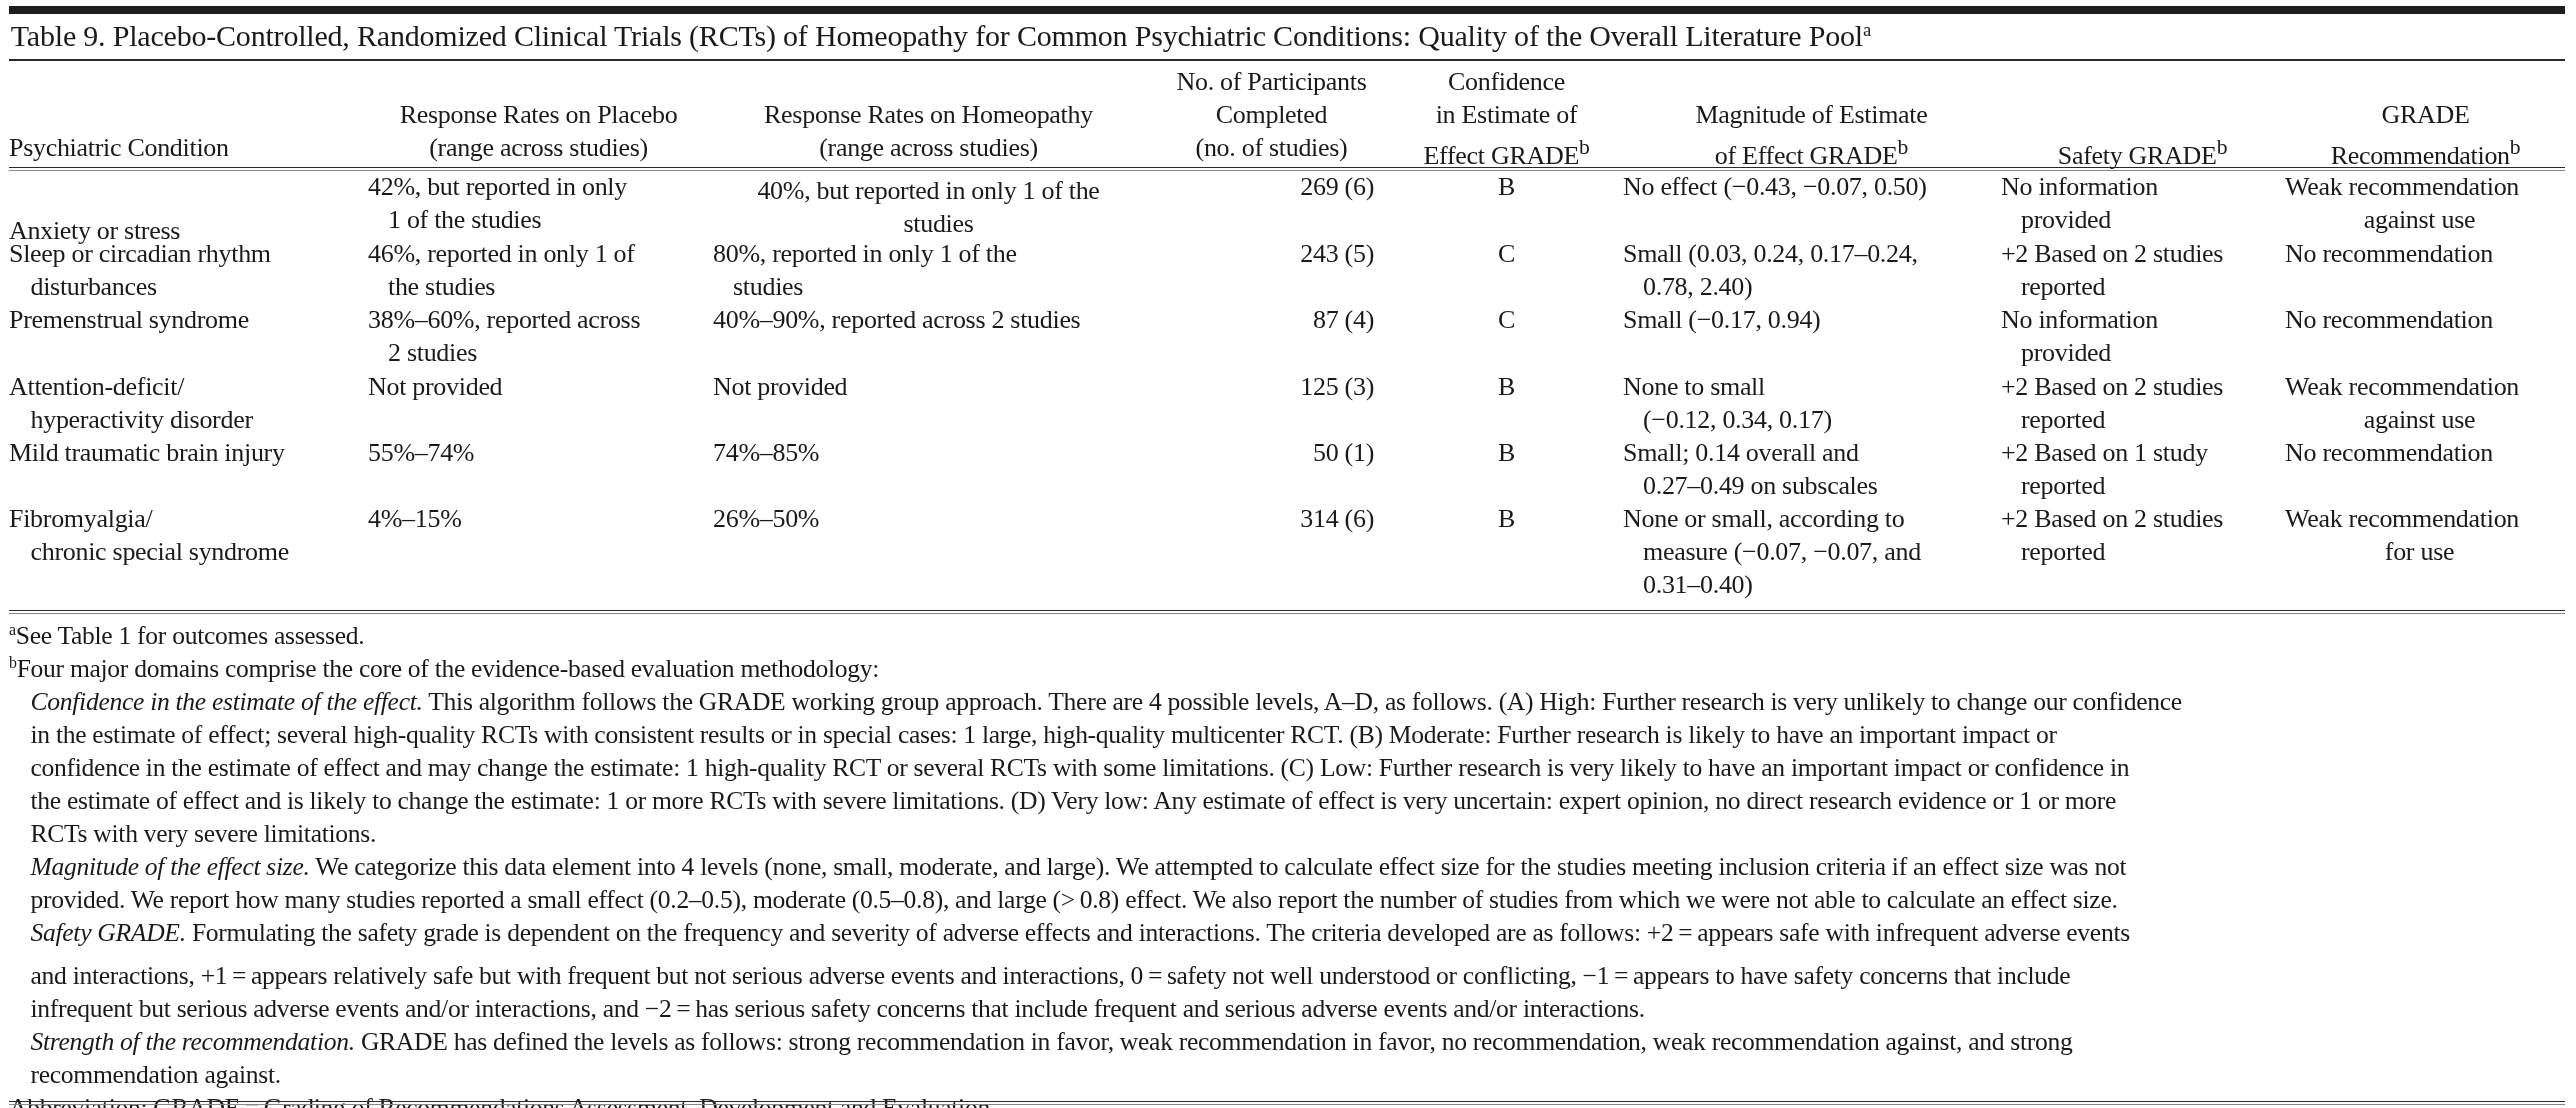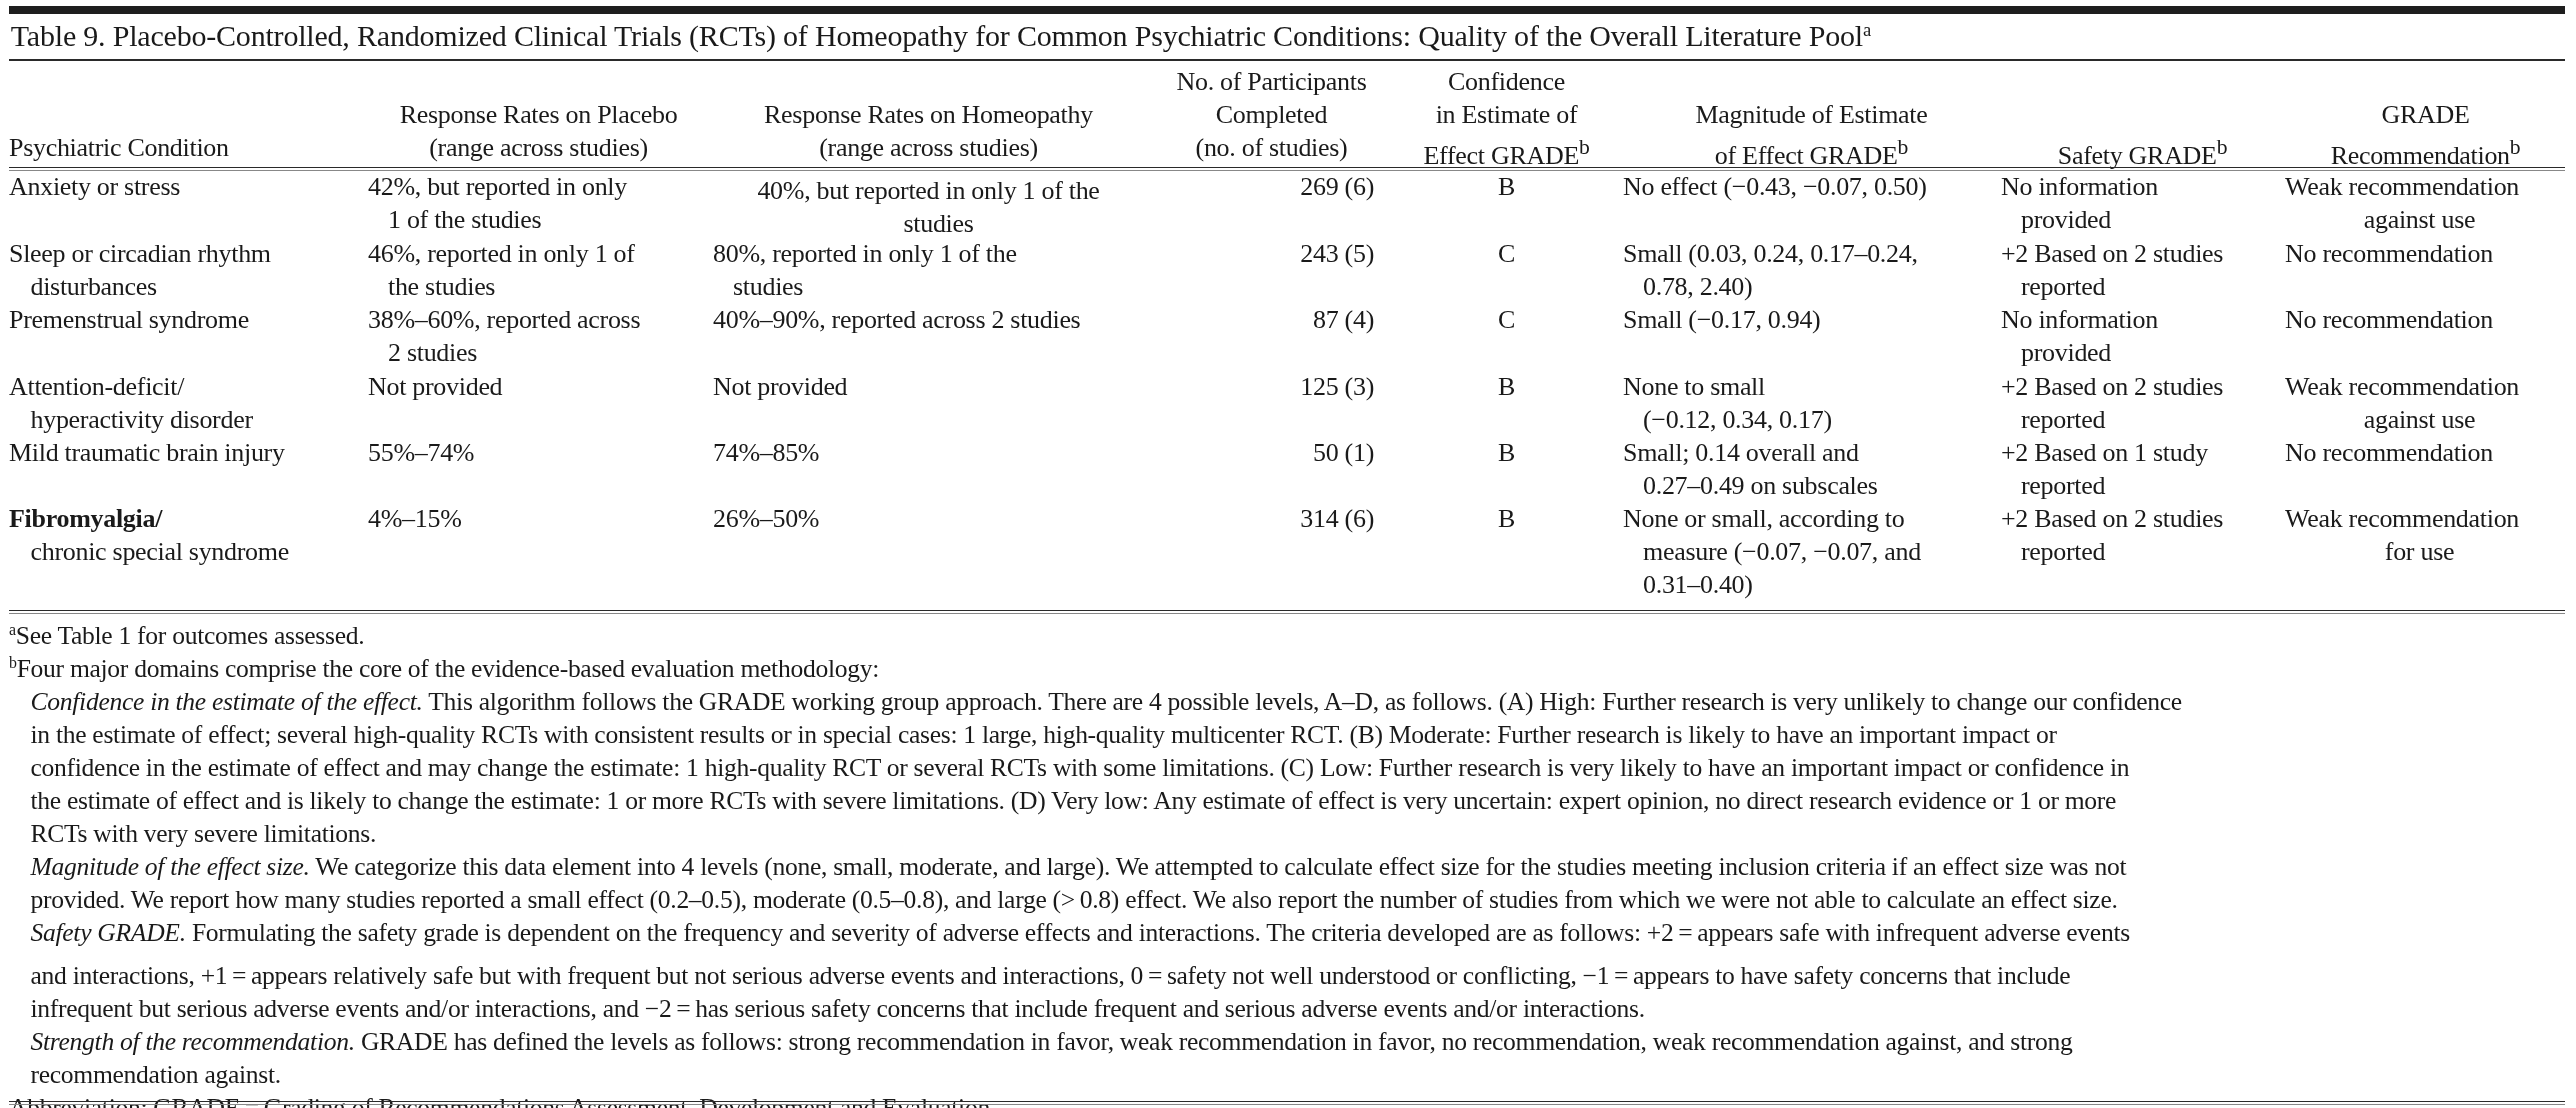--- a/index.html
+++ b/index.html
@@ -72,21 +72,21 @@
       <div class="cell" style="left: 2276px; width: 281px; top: 98px; text-align: center;">
         <span style="display: block;">GRADE</span>
         <span style="display: block;">Recommendation<sup>b</sup></span>
       </div>
     </div>
   <div class="rule dbl" style="top:167px;"></div>
 
   <div id="body">
       <div class="row" style="top: 170px; height: 66px;">
         <div class="cell" style="top: 0px; left: 0px; width: 359px;">
-          <span style="display: block; white-space: nowrap;">Anxiety or stress</span>
+          <span style="display: block; white-space: nowrap; margin-top: 44px;">Anxiety or stress</span>
         </div>
         <div class="cell" style="top: 0px; left: 359px; width: 341px;">
           <span style="display: block; white-space: nowrap;">42%, but reported in only</span>
           <span style="display: block; white-space: nowrap; padding-left: 20px;">1 of the studies</span>
         </div>
         <div class="cell" style="top: 4px; left: 704px; width: 431px; text-align: center;">
           <span style="display: block; white-space: nowrap;">40%, but reported in only 1 of the</span>
           <span style="display: block; white-space: nowrap; padding-left: 20px;">studies</span>
         </div>
         <div class="cell" style="top: 0px; left: 1157px; width: 208px; text-align: right;">269 (6)</div>
@@ -199,21 +199,21 @@
         <div class="cell" style="top: 0px; left: 1992px; width: 283px;">
           <span style="display: block; white-space: nowrap;">+2 Based on 1 study</span>
           <span style="display: block; white-space: nowrap; padding-left: 20px;">reported</span>
         </div>
         <div class="cell" style="top: 0px; left: 2276px; width: 281px;">
           <span style="display: block; white-space: nowrap;">No recommendation</span>
         </div>
       </div>
       <div class="row" style="top: 502px; height: 100px;">
         <div class="cell" style="top: 0px; left: 0px; width: 359px;">
-          <span style="display: block; white-space: nowrap; font-weight: bold;">Fibromyalgia/</span>
+          <span style="display: block; white-space: nowrap;">Fibromyalgia/</span>
           <span style="display: block; white-space: nowrap; padding-left: 21.5px;">chronic special syndrome</span>
         </div>
         <div class="cell" style="top: 0px; left: 359px; width: 341px;">
           <span style="display: block; white-space: nowrap;">4%–15%</span>
         </div>
         <div class="cell" style="top: 0px; left: 704px; width: 431px;">
           <span style="display: block; white-space: nowrap;">26%–50%</span>
         </div>
         <div class="cell" style="top: 0px; left: 1157px; width: 208px; text-align: right;">314 (6)</div>
         <div class="cell" style="top: 0px; left: 1399px; width: 197px; text-align: center;">B</div>

